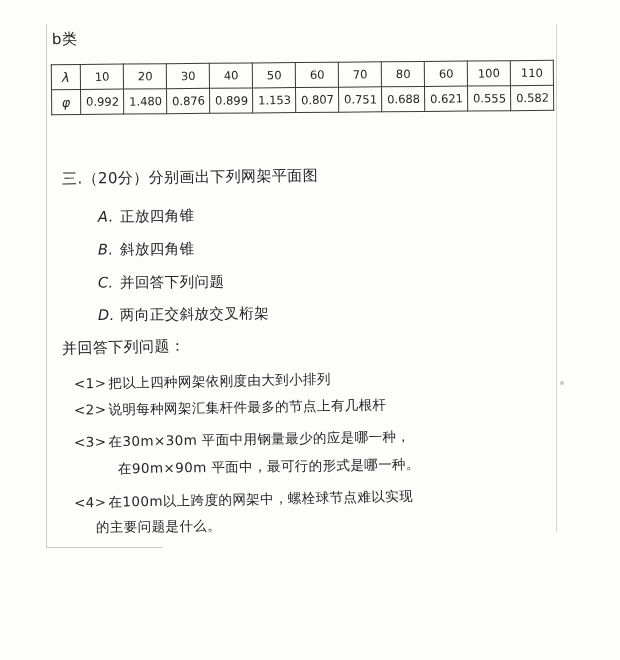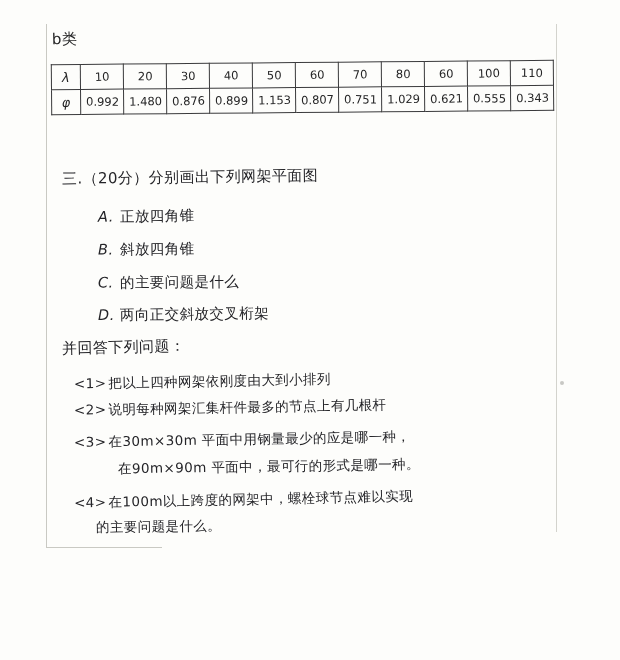--- a/index.html
+++ b/index.html
@@ -180,38 +180,38 @@
     </tr>
     <tr class="r-phi">
       <td class="rowhead">φ</td>
       <td class="cell"><span class="tilt2">0.992</span></td>
       <td class="cell"><span class="tilt3">1.480</span></td>
       <td class="cell"><span class="tilt1">0.876</span></td>
       <td class="cell"><span class="tilt2">0.899</span></td>
       <td class="cell"><span class="tilt3">1.153</span></td>
       <td class="cell"><span class="tilt1">0.807</span></td>
       <td class="cell"><span class="tilt2">0.751</span></td>
-      <td class="cell"><span class="tilt3">1.029</span></td>
+      <td class="cell"><span class="tilt3">0.688</span></td>
       <td class="cell"><span class="tilt1">0.621</span></td>
       <td class="cell"><span class="tilt2">0.555</span></td>
-      <td class="cell"><span class="tilt3">0.343</span></td>
+      <td class="cell"><span class="tilt3">0.582</span></td>
     </tr>
   </tbody>
     </table>
 
   <div class="q-title hw ink">三.（20分）分别画出下列网架平面图</div>
 
   <div class="opt opt-a hw ink">
     <span class="mark">A.</span><span>正放四角锥</span>
   </div>
   <div class="opt opt-b hw ink">
     <span class="mark">B.</span><span>斜放四角锥</span>
   </div>
   <div class="opt opt-c hw ink">
-    <span class="mark">C.</span><span>的主要问题是什么</span>
+    <span class="mark">C.</span><span>并回答下列问题</span>
   </div>
   <div class="opt opt-d hw ink">
     <span class="mark">D.</span><span>两向正交斜放交叉桁架</span>
   </div>
 
   <div class="sub-intro hw ink">并回答下列问题：</div>
 
   <div class="sub s1 hw ink">
     <span class="num">&lt;1&gt;</span><span>把以上四种网架依刚度由大到小排列</span>
   </div>

